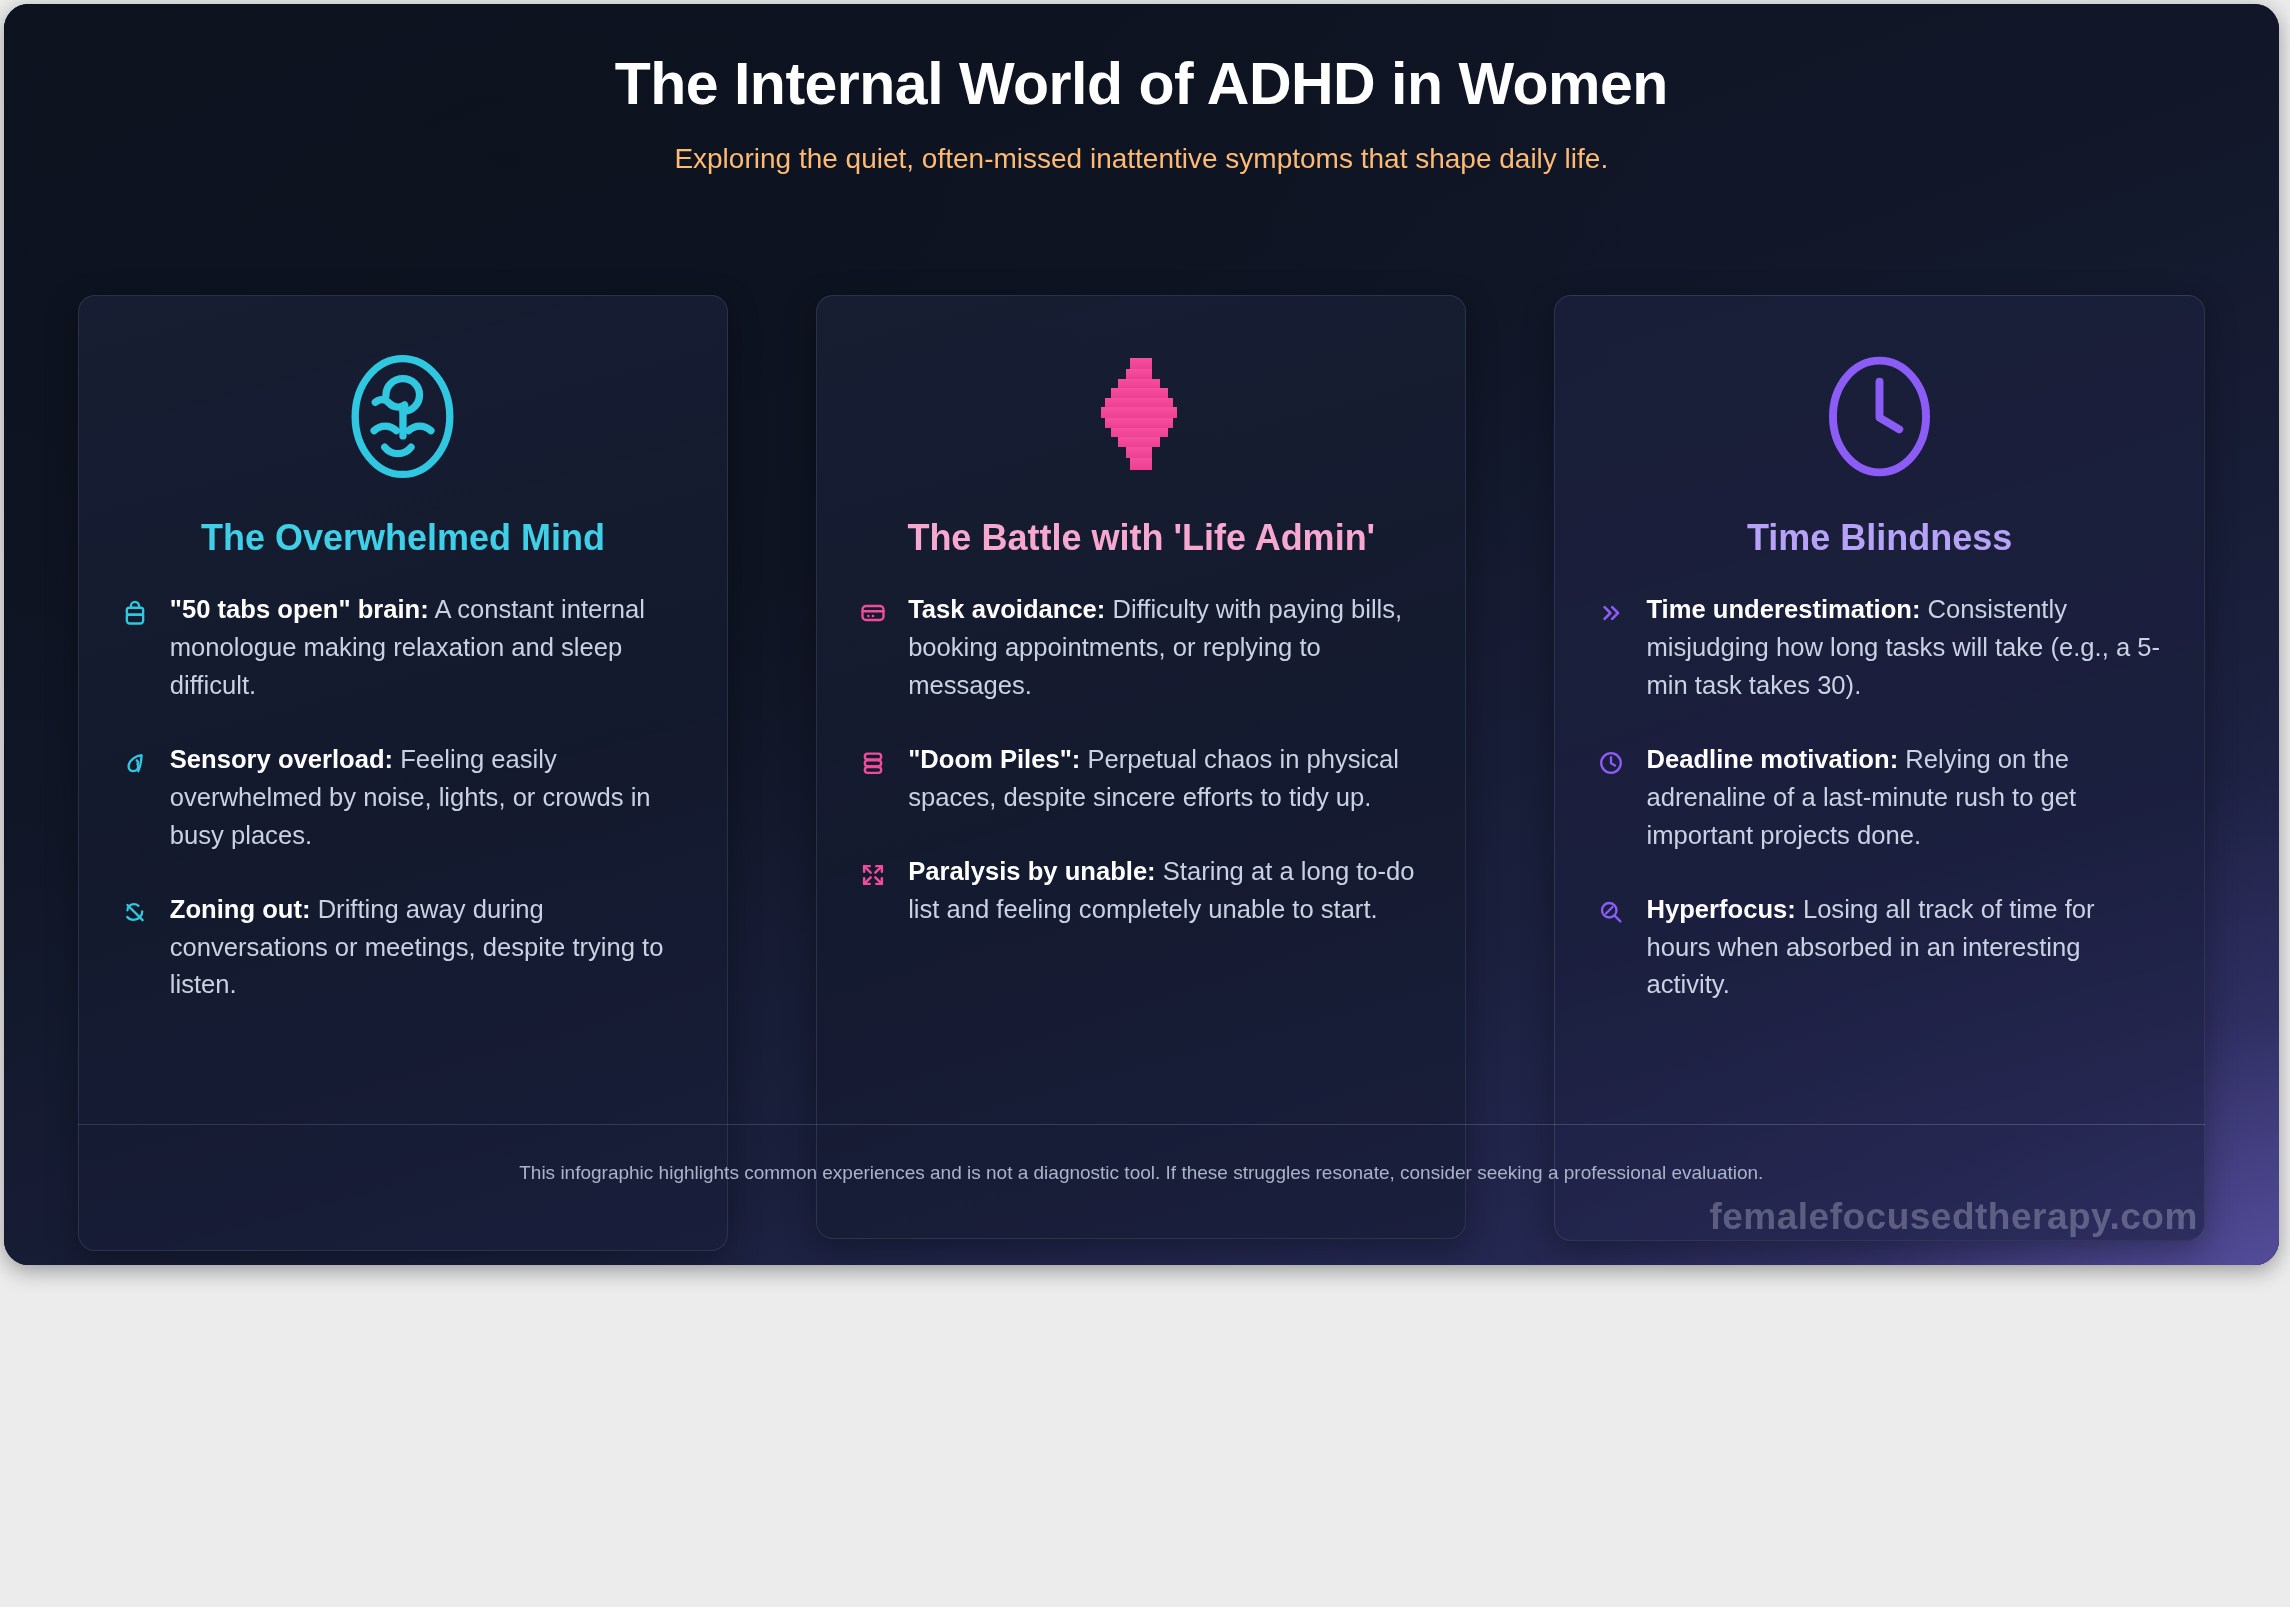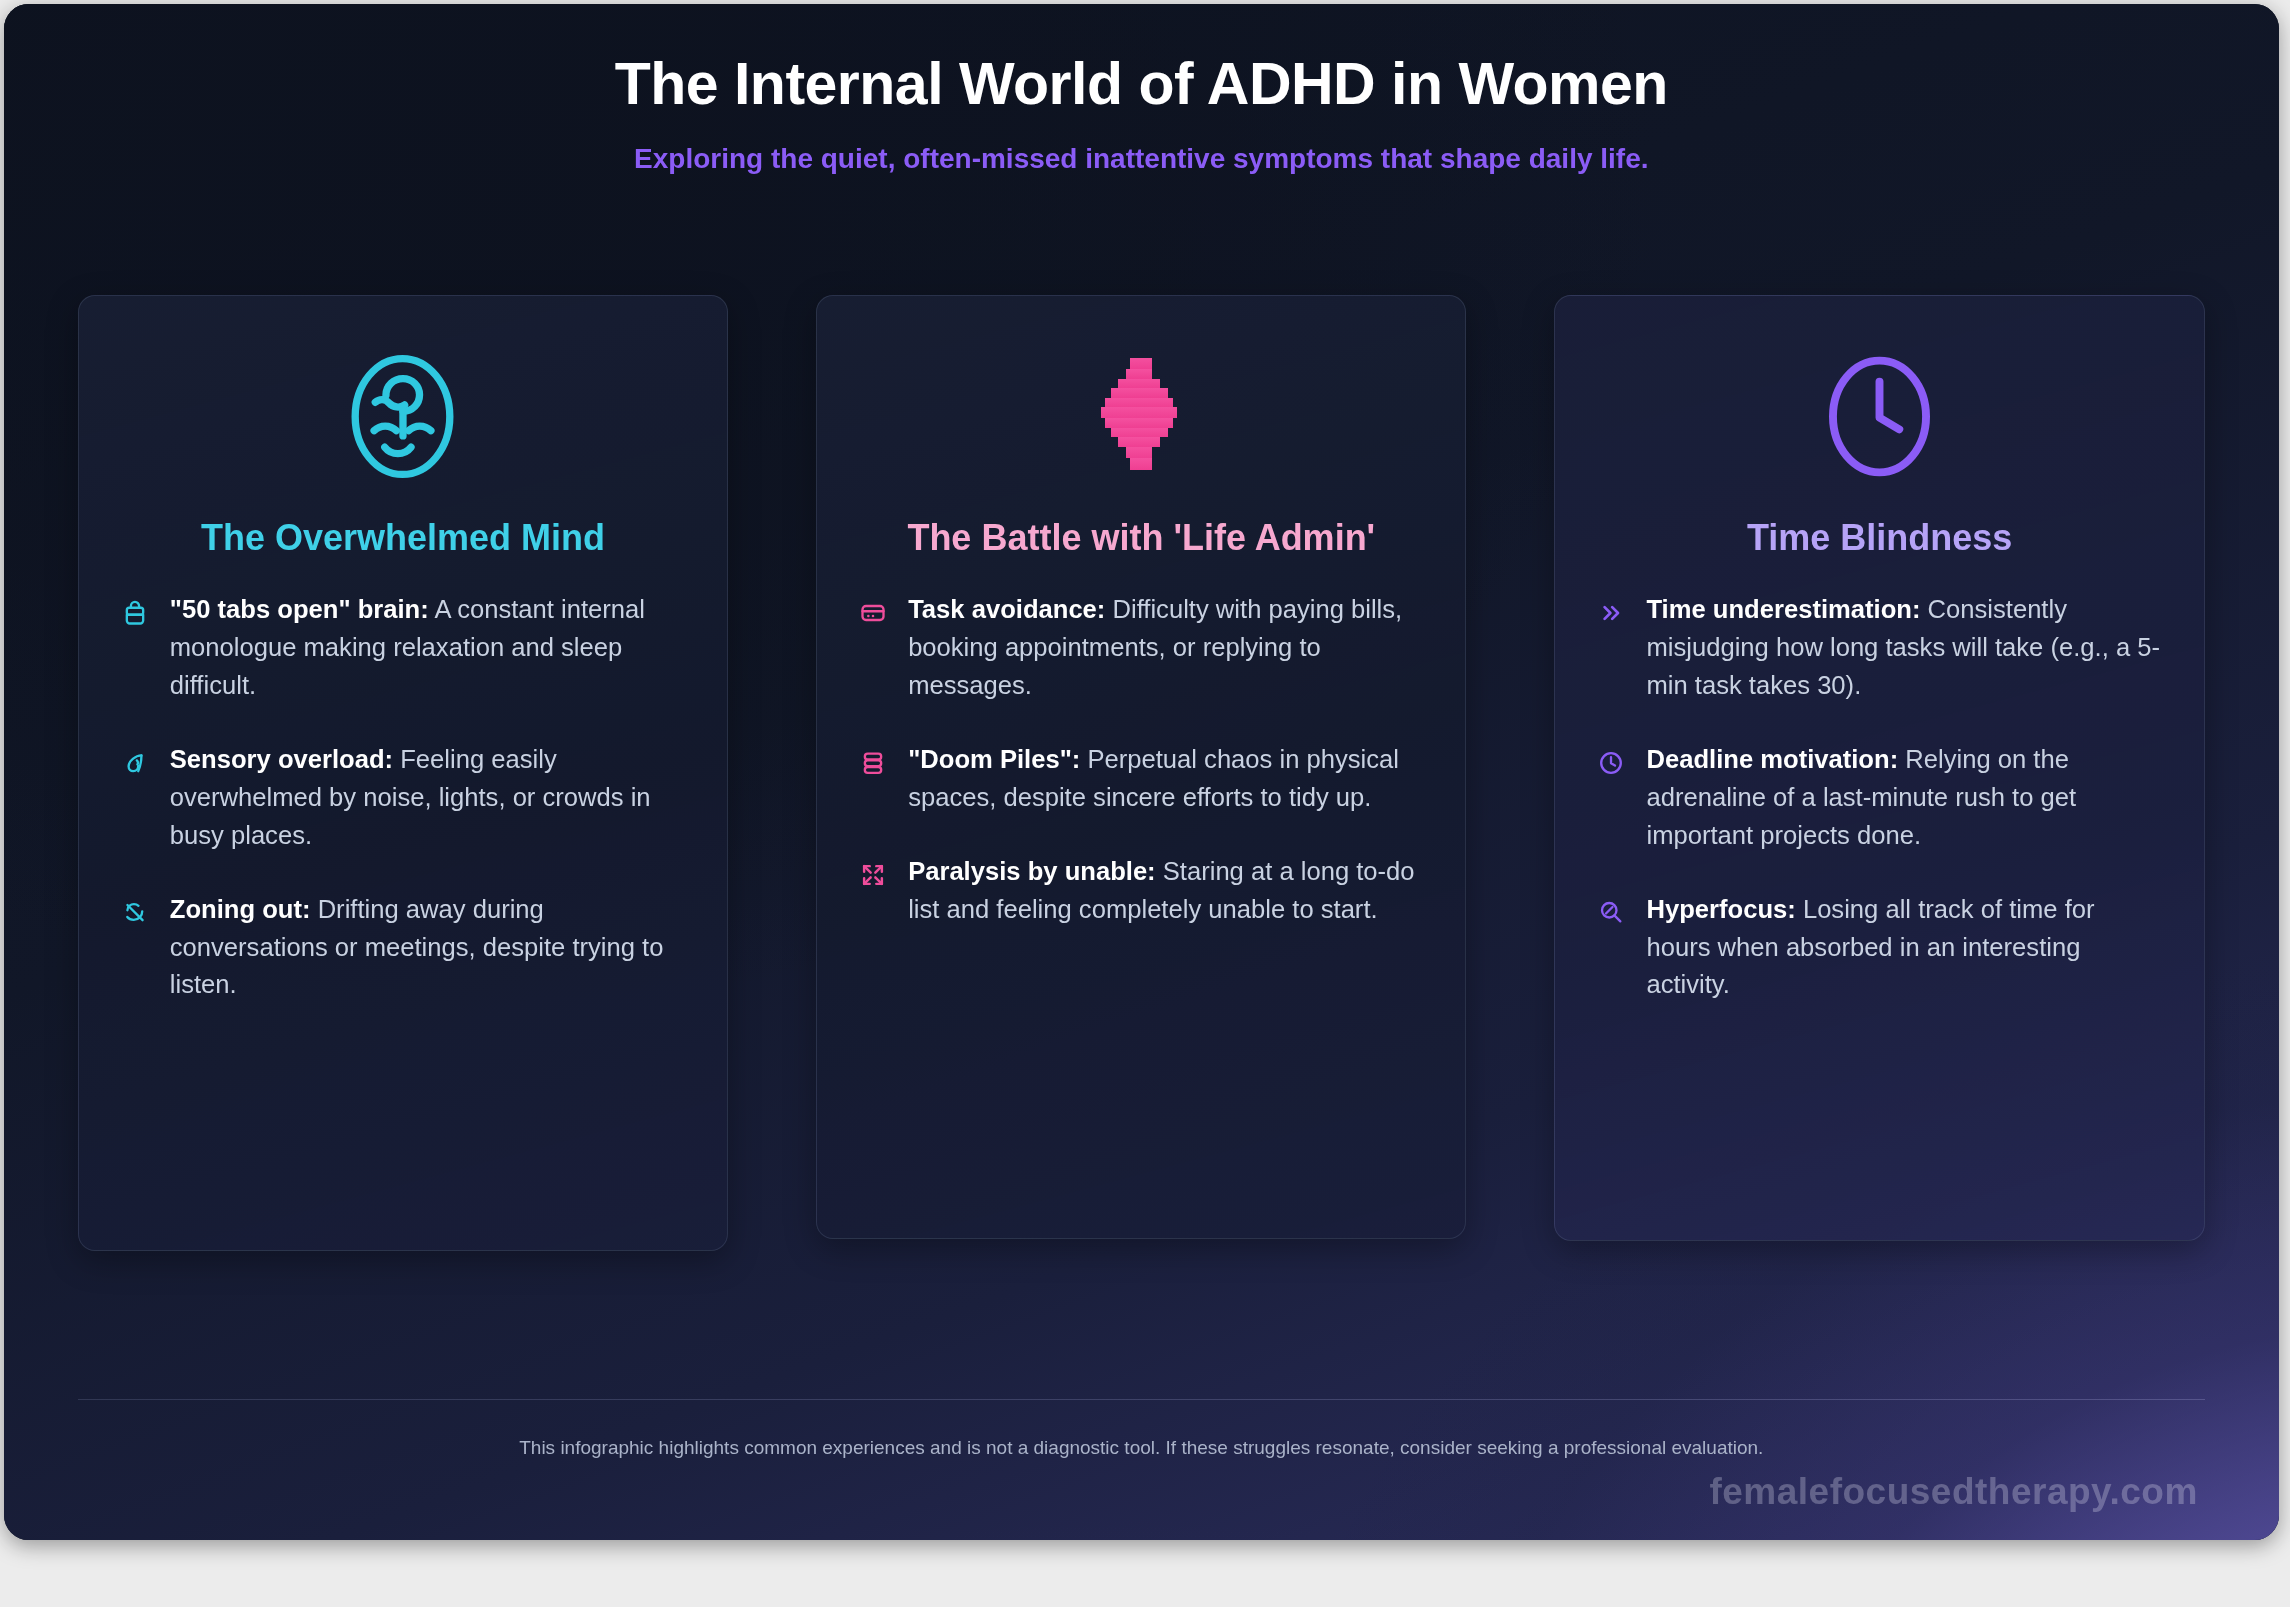--- a/index.html
+++ b/index.html
@@ -5,21 +5,21 @@
   * { margin:0; padding:0; box-sizing:border-box; }
   html, body {
     width:2290px; height:1608px;
     background:#ececec;
     font-family:"Liberation Sans", sans-serif;
     overflow:hidden;
   }
   #page {
     position:absolute;
     left:3.8px; top:3.8px;
-    width:2275px; height:1536px;
+    width:2275px; height:1261px;
     border-radius:24.6px;
     overflow:hidden;
     background:#101627;
     box-shadow:0 5.7px 21px rgba(0,0,0,0.35);
   }
   #bg-base {
     position:absolute; inset:0;
     background:
       radial-gradient(ellipse 1420px 1041px at 108% 118%, rgba(123,110,205,0.95) 0%, rgba(96,86,172,0.72) 26%, rgba(60,55,118,0.40) 48%, rgba(24,28,58,0.10) 70%, rgba(16,22,39,0) 85%),
       radial-gradient(ellipse 1136px 852px at 50% 140%, rgba(88,80,160,0.45) 0%, rgba(40,42,90,0.18) 45%, rgba(16,22,39,0) 75%),
@@ -33,21 +33,21 @@
   #content { position:absolute; inset:0; }
 
   
   .header { position:absolute; left:0; right:0; top:49px; text-align:center; }
   .title {
     font-size:59px; font-weight:700; color:#ffffff;
     letter-spacing:-0.5px; line-height:1.08;
   }
   .subtitle {
     margin-top:26.5px;
-    font-size:28px; color:#8b5cf6; font-weight:700;
+    font-size:28px; color:#fdba74; font-weight:400;
   }
 
   
   .cards {
     position:absolute;
     left:74px; right:74px; top:291px;
     display:flex; gap:88px; align-items:flex-start;
   }
   .card {
     flex:1 1 0;

